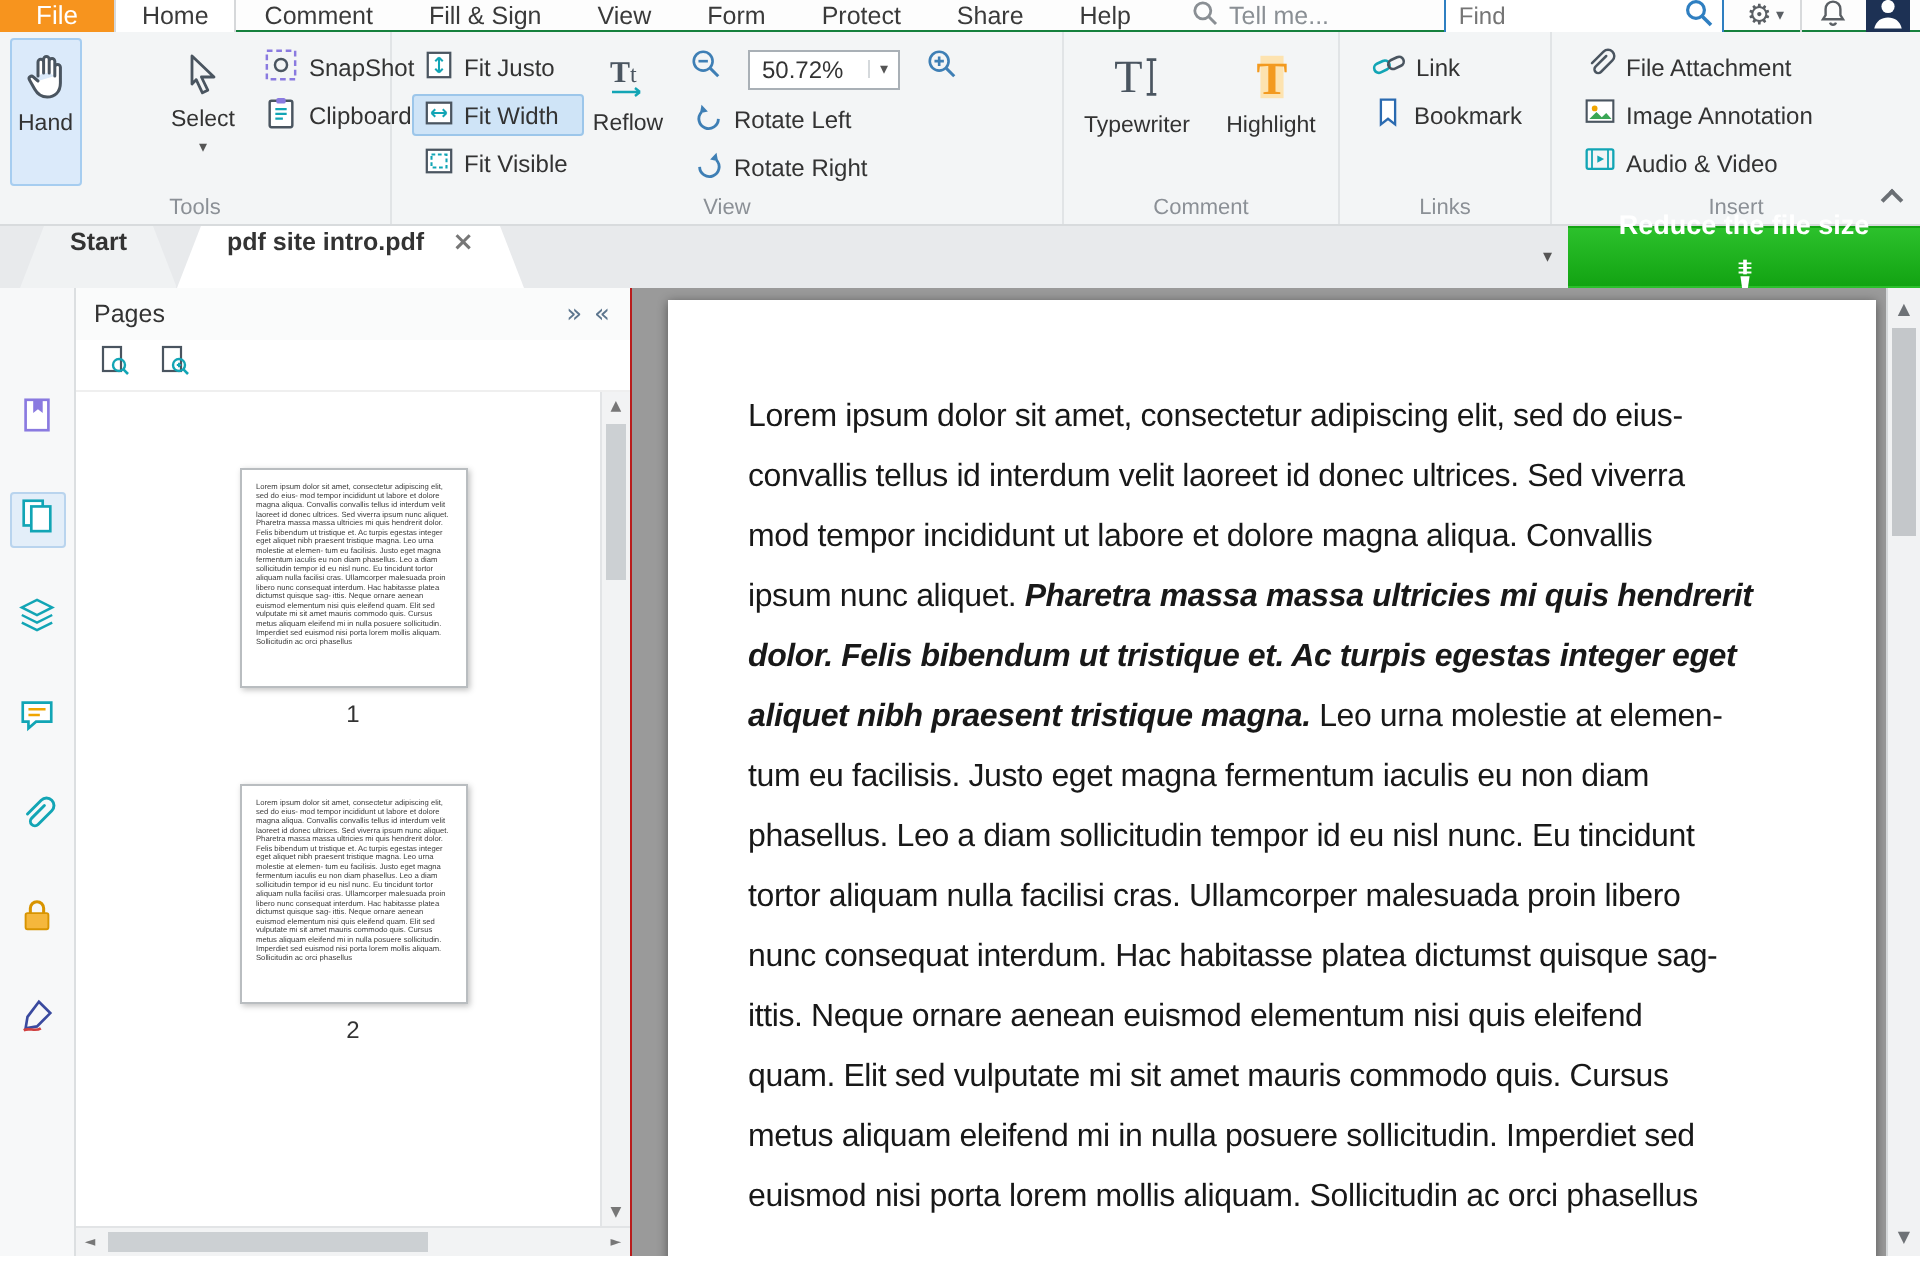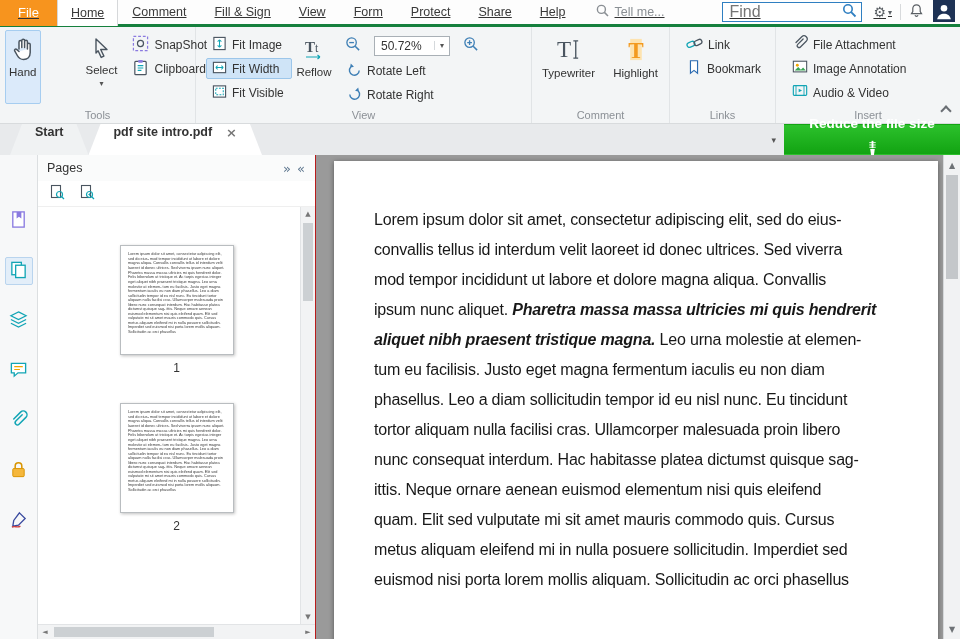--- a/index.html
+++ b/index.html
@@ -2,30 +2,30 @@
 <html style="--accent_orange: #f7941e; --ribbon_bg: #f3f5f6; --selection_blue_bg: #dbeafa; --selection_blue_border: #a6cdf0; --fit_selected_bg: #cfe4f7; --find_border: #2f7fc1; --tabbar_bg: #e8eaec; --green_top: #2cc12c; --green_bottom: #12a312; --doc_area_gray: #9a9a9a; --highlight_orange: #f39a1f; --teal_icon: #12a5b5;"><head>
 <meta charset="utf-8">
 <style>
   * { box-sizing: border-box; margin: 0; padding: 0; }
   html,body { width:960px; height:640px; overflow:hidden; background:#fff;
               font-family:"Liberation Sans", sans-serif; color:#333; }
   button { font:inherit; background:none; border:1px solid transparent; padding:0; color:inherit; text-align:left; }
   .uni { font-family:"DejaVu Sans", sans-serif; }
 
   
-  .menubar { height:27px; display:flex; align-items:center; background:#fdfdfd;
-             border-bottom:3px solid #15803d; font-size:12.5px;text-decoration:underline; }
+  .menubar { height:16px; display:flex; align-items:center; background:#fdfdfd;
+             border-bottom:1px solid #15803d; font-size:12.5px; }
   .file-btn { background:var(--accent_orange,#f7941e); color:#fff; padding:0 17px; height:28px;
               display:flex; align-items:center; font-size:13px; }
   .mtab { padding:0 13px; height:28px; display:flex; align-items:center; color:#3a3a3a; }
   .mtab.active { background:#fff; border:1px solid #d6d8da; border-bottom:none; }
   .tellme { display:flex; align-items:center; gap:6px; margin-left:16px; color:#8a8f94; }
   .findbox { margin-left:auto; width:140px; height:20px; border:1px solid var(--find_border,#2f7fc1);
              background:#fff; display:flex; align-items:center; padding:0 4px 0 6px; }
-  .findbox input { border:none; outline:none; flex:1; width:100%; font-size:16px; color:#3b82f6;
+  .findbox input { border:none; outline:none; flex:1; width:100%; font-size:12px; color:#3b82f6;
                    font-family:"Liberation Sans",sans-serif; }
   .mb-icons { display:flex; align-items:center; gap:7px; padding:0 4px 0 10px; }
   .gear { font-size:14px; color:#5a5f64; }
   .tinycaret { font-size:8px; color:#5a5f64; }
   .vdiv { width:1px; height:16px; background:#d8dadc; }
 
   
   .ribbon { height:97px; background:var(--ribbon_bg,#f3f5f6); border-bottom:1px solid #d8dbdd;
             display:flex; position:relative; }
   .rgroup { position:relative; border-right:1px solid #e1e4e6; padding:3px 5px 16px; display:flex; }
@@ -220,21 +220,21 @@
 
   <div class="rgroup g-view">
     <div class="rcol" style="width:86px;">
       <button class="rowbtn">
         <span>
           <svg width="15" height="15" viewBox="0 0 16 16">
               <rect x="2" y="1.5" width="12" height="13" fill="#fff" stroke="#4a5560" stroke-width="1.2"></rect>
               <path d="M8 4v8M8 4l-2 2M8 4l2 2M8 12l-2-2M8 12l2-2" stroke="#12a5b5" stroke-width="1.1" fill="none"></path>
             </svg>
         </span>
-        <span>Fit Image</span>
+        <span>Fit Justo</span>
       </button>
       <button class="rowbtn selected">
         <span>
           <svg width="15" height="15" viewBox="0 0 16 16">
               <rect x="1.5" y="2.5" width="13" height="11" fill="#fff" stroke="#4a5560" stroke-width="1.2"></rect>
               <path d="M4 8h8M4 8l2-2M4 8l2 2M12 8l-2-2M12 8l-2 2" stroke="#12a5b5" stroke-width="1.1" fill="none"></path>
             </svg>
         </span>
         <span>Fit Width</span>
       </button>
@@ -516,20 +516,21 @@
     </div>
   </div>
 
   <div class="docarea">
     <div class="page">
       <div>
           <div class="doc-line"><span>Lorem ipsum dolor sit amet, consectetur adipiscing elit, sed do eius-</span></div>
           <div class="doc-line"><span>convallis tellus id interdum velit laoreet id donec ultrices. Sed viverra</span></div>
           <div class="doc-line"><span>mod tempor incididunt ut labore et dolore magna aliqua. Convallis</span></div>
           <div class="doc-line"><span>ipsum nunc aliquet. </span><span class="bi">Pharetra massa massa ultricies mi quis hendrerit</span></div>
+          <div class="doc-line"><span class="bi">dolor. Felis bibendum ut tristique et. Ac turpis egestas integer eget</span></div>
           <div class="doc-line"><span class="bi">aliquet nibh praesent tristique magna.</span><span> Leo urna molestie at elemen-</span></div>
           <div class="doc-line"><span>tum eu facilisis. Justo eget magna fermentum iaculis eu non diam</span></div>
           <div class="doc-line"><span>phasellus. Leo a diam sollicitudin tempor id eu nisl nunc. Eu tincidunt</span></div>
           <div class="doc-line"><span>tortor aliquam nulla facilisi cras. Ullamcorper malesuada proin libero</span></div>
           <div class="doc-line"><span>nunc consequat interdum. Hac habitasse platea dictumst quisque sag-</span></div>
           <div class="doc-line"><span>ittis. Neque ornare aenean euismod elementum nisi quis eleifend</span></div>
           <div class="doc-line"><span>quam. Elit sed vulputate mi sit amet mauris commodo quis. Cursus</span></div>
           <div class="doc-line"><span>metus aliquam eleifend mi in nulla posuere sollicitudin. Imperdiet sed</span></div>
           <div class="doc-line"><span>euismod nisi porta lorem mollis aliquam. Sollicitudin ac orci phasellus</span></div>
         </div>

